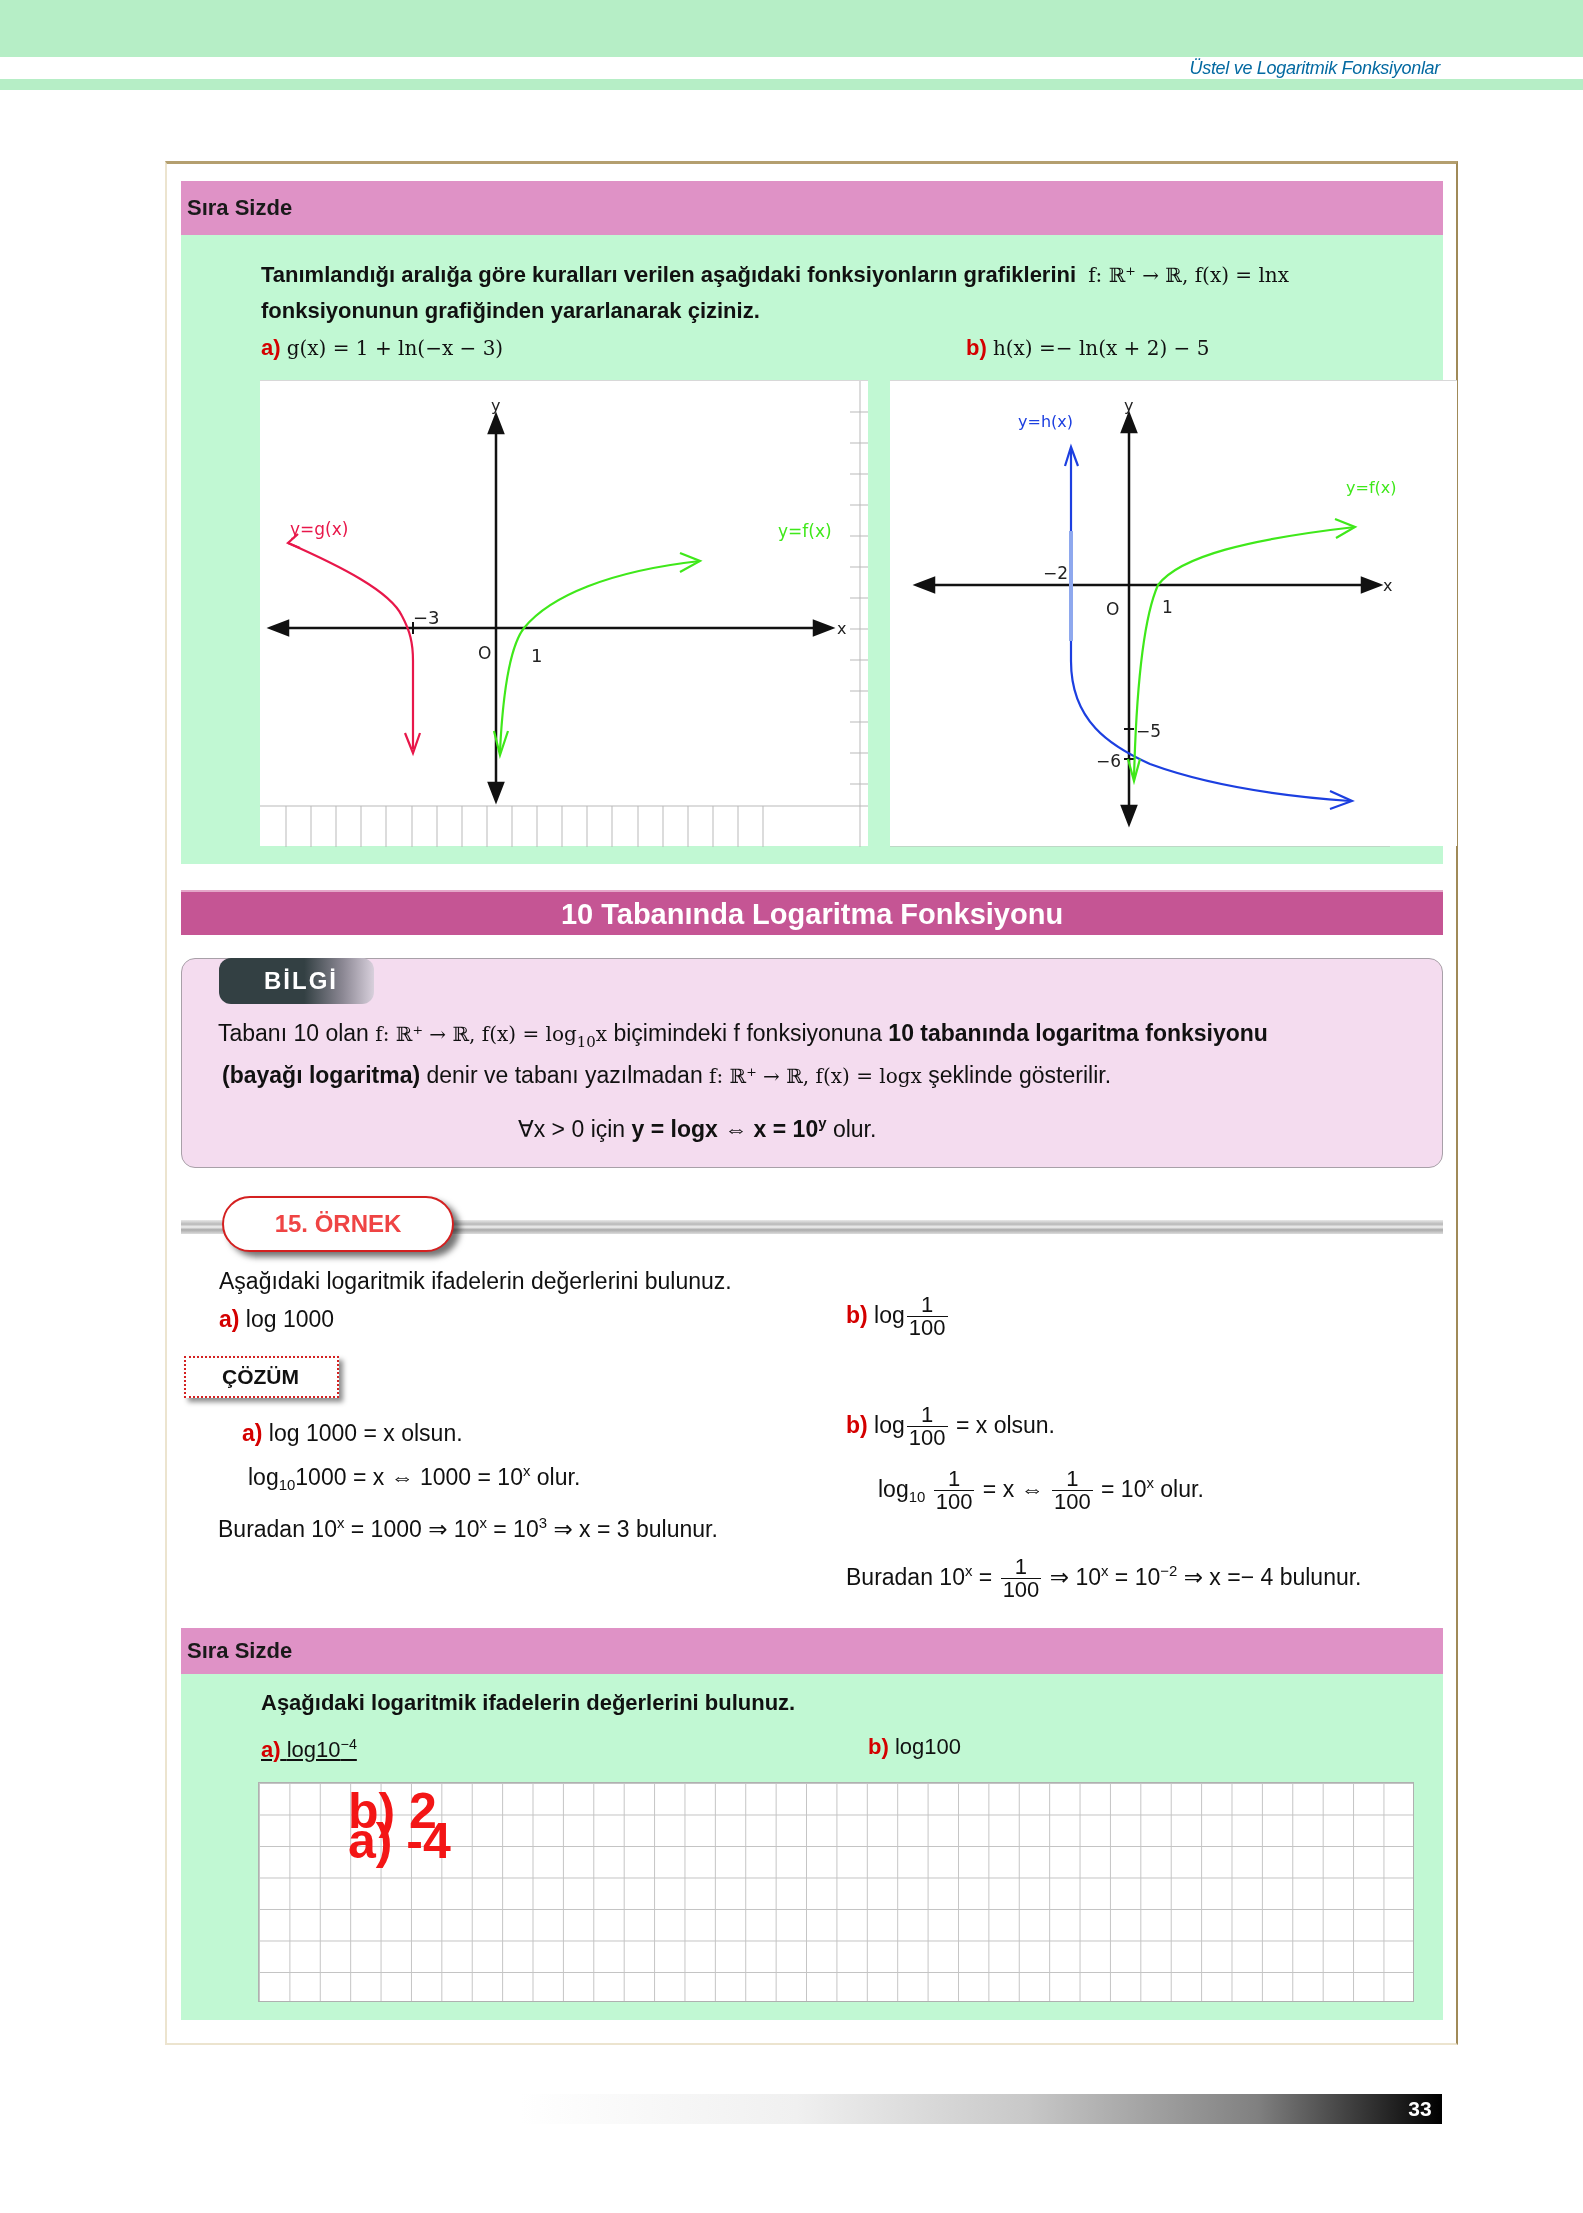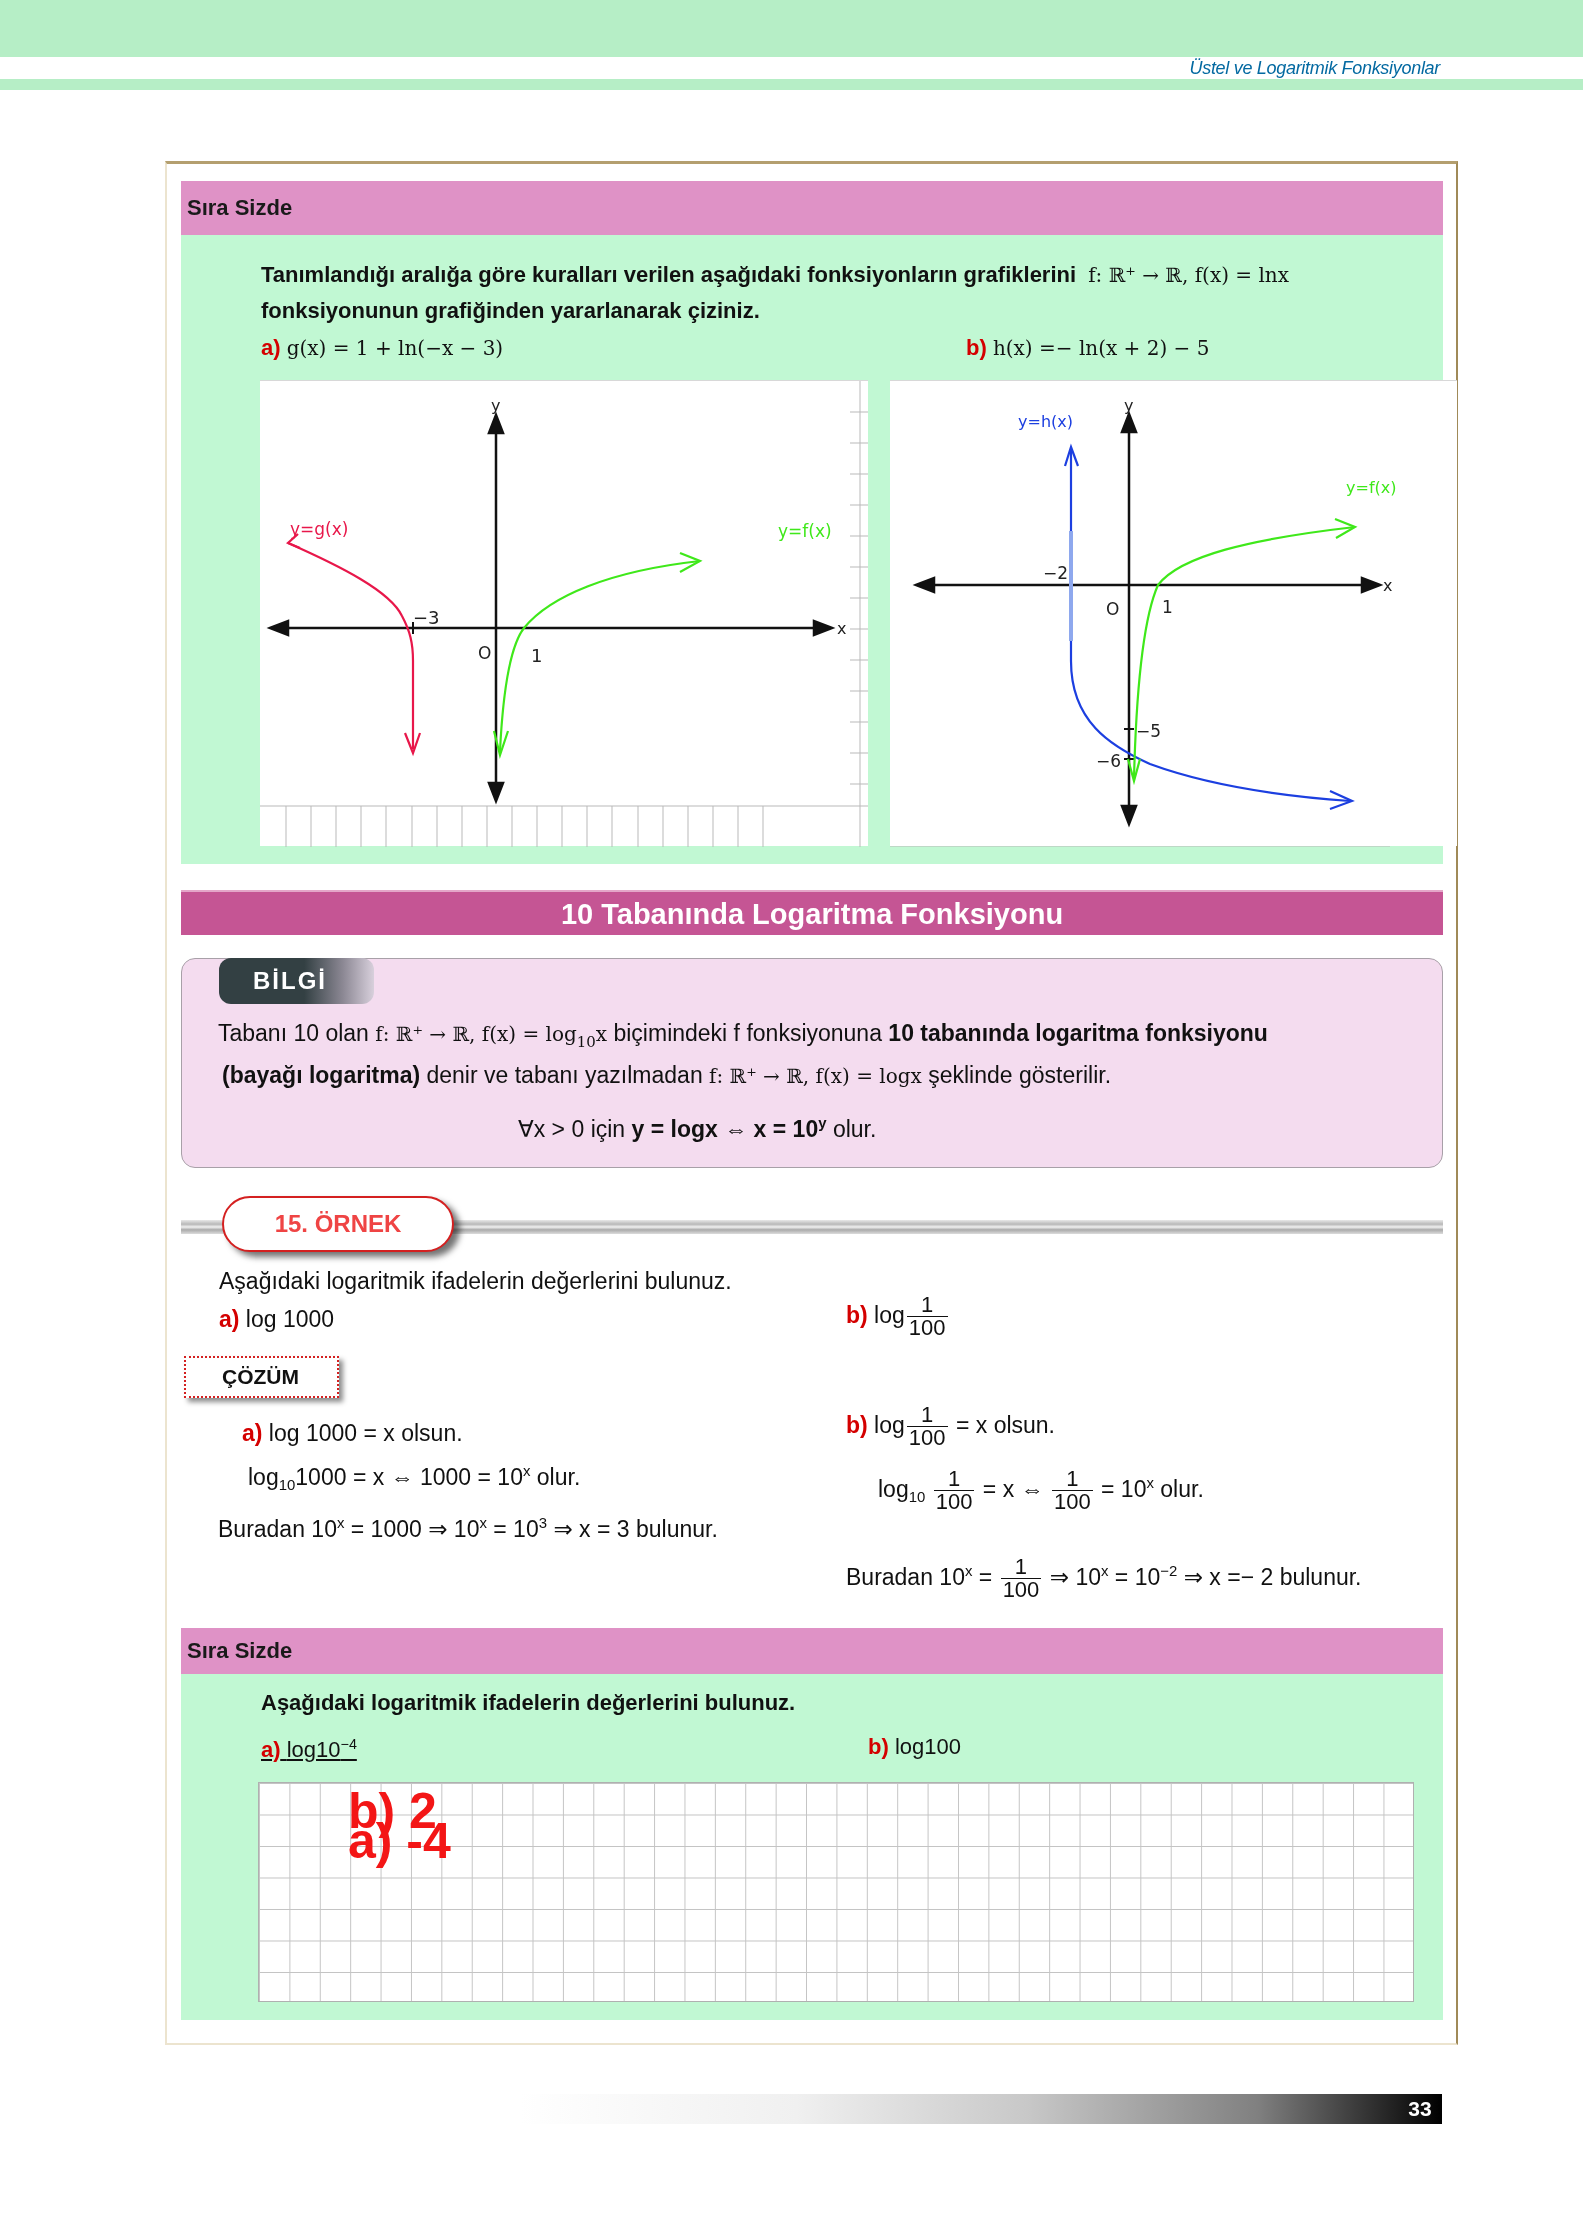--- a/index.html
+++ b/index.html
@@ -26,21 +26,21 @@
 
   
   .graph-box { background: #fff; border-top: 1px solid #d8d8d8; }
   .gridlines line { stroke: #b9b9b9; stroke-width: 1; }
 
   
   .sec-title { left: 181px; top: 890px; width: 1262px; height: 45px; background: #c55594; color: #fff; font-weight: bold; font-size: 29px; text-align: center; line-height: 45px; border-top: 2px solid #e4a6c9; }
 
   
   .bilgi-box { left: 181px; top: 958px; width: 1262px; height: 210px; background: #f4dcef; border: 1px solid #a8a0a8; border-radius: 14px; }
-  .bilgi-tag { left: 219px; top: 958px; width: 155px; height: 46px; border-radius: 12px; background: linear-gradient(90deg, #334043 0%, #334043 55%, #8c8894 80%, #d8d0dc 100%); color: #fff; font-weight: bold; font-size: 24px; letter-spacing: 2px; padding-left: 34px; line-height: 46px; }
+  .bilgi-tag { left: 219px; top: 958px; width: 155px; height: 46px; border-radius: 12px; background: linear-gradient(90deg, #334043 0%, #334043 55%, #8c8894 80%, #d8d0dc 100%); color: #fff; font-weight: bold; font-size: 24px; letter-spacing: 2px; padding-left: 45px; line-height: 46px; }
   .bilgi-text { font-size: 22px; color: #1a1a1a; }
 
   
   .ornek-line { left: 181px; top: 1220px; width: 1262px; height: 14px; background: linear-gradient(180deg, #e8e8e8 0%, #b8b8b8 30%, #f0f0f0 50%, #aaaaaa 70%, #dcdcdc 100%); }
   .ornek-pill { left: 222px; top: 1196px; width: 232px; height: 56px; border: 2px solid #d42020; border-radius: 28px; background: #fff; box-shadow: 6px 5px 6px rgba(0,0,0,0.55); color: #ef4444; font-weight: bold; font-size: 24px; text-align: center; line-height: 52px; }
 
   .cozum { left: 184px; top: 1356px; width: 155px; height: 42px; border: 2px dotted #d42020; background: #fff; box-shadow: 4px 4px 5px rgba(0,0,0,0.45); font-weight: bold; font-size: 21px; padding-left: 36px; line-height: 38px; color: #111; }
 
   .txt { font-size: 23px; color: #111; white-space: nowrap; }
   .frac { display: inline-flex; flex-direction: column; align-items: center; vertical-align: middle; line-height: 1; margin: 0 2px; }
@@ -257,21 +257,21 @@
       <span class="den">100</span>
     </span>
   <span>= 10</span><sup>x</sup><span> olur.</span>
 </div>
 <div class="abs txt" style="left:846px; top:1556px;">
   <span>Buradan 10</span><sup>x</sup><span> =</span>
   <span class="frac">
       <span class="num">1</span>
       <span class="den">100</span>
     </span>
-  <span>⇒ 10</span><sup>x</sup><span> = 10</span><sup>−2</sup><span> ⇒ x =− 2 bulunur.</span>
+  <span>⇒ 10</span><sup>x</sup><span> = 10</span><sup>−2</sup><span> ⇒ x =− 4 bulunur.</span>
 </div>
 
 <div class="abs sira-bar" style="left:181px; top:1628px; width:1262px; height:46px;">
   <span>Sıra Sizde</span>
 </div>
 <div class="abs green-panel" style="left:181px; top:1674px; width:1262px; height:346px;"></div>
 
 <div class="abs txt" style="left:261px; top:1690px; font-weight:bold; font-size:22px;">Aşağıdaki logaritmik ifadelerin değerlerini bulunuz.</div>
 <div class="abs txt" style="left:261px; top:1736px; font-size:22px;text-decoration:underline;">
   <span class="red">a)</span>

